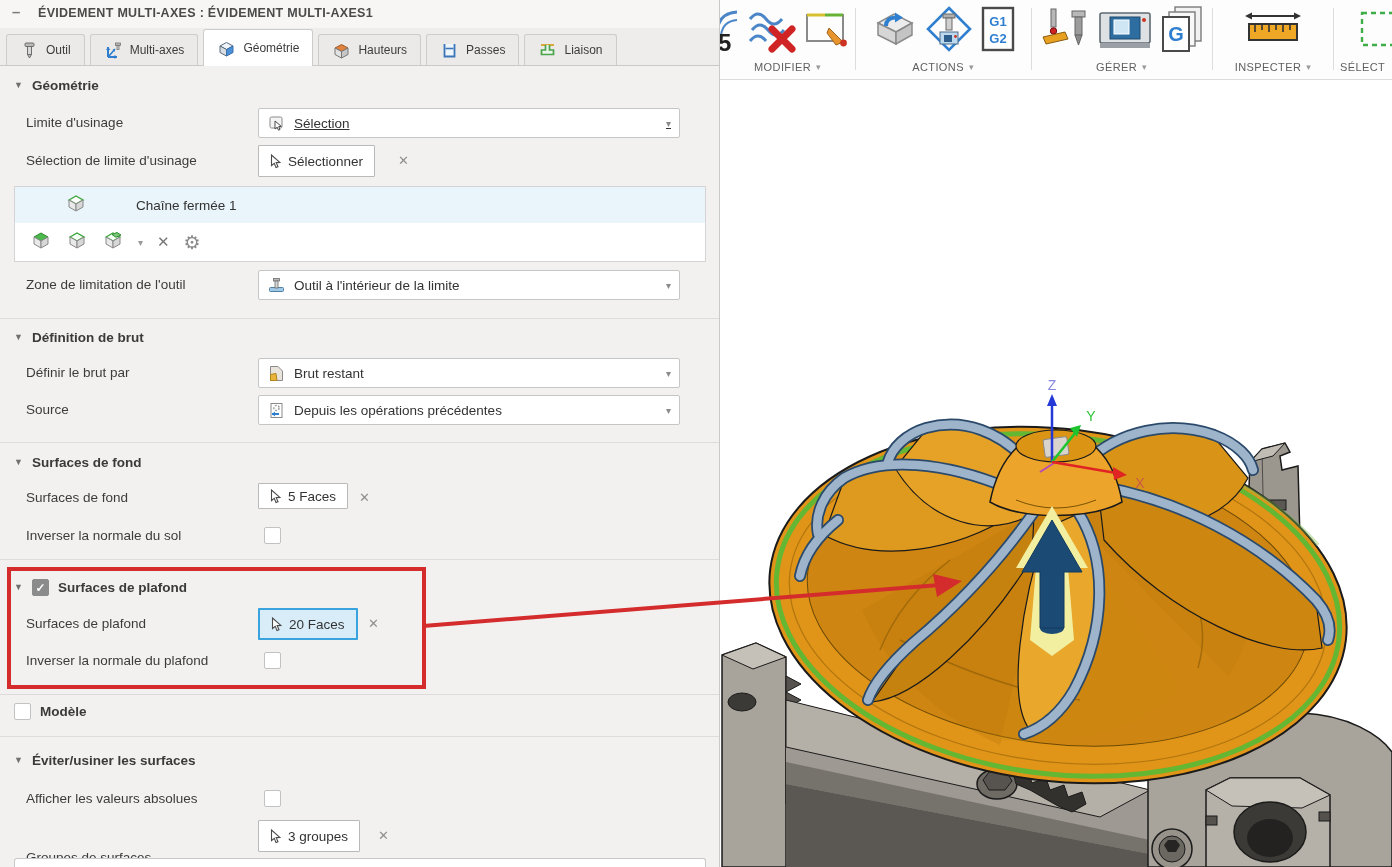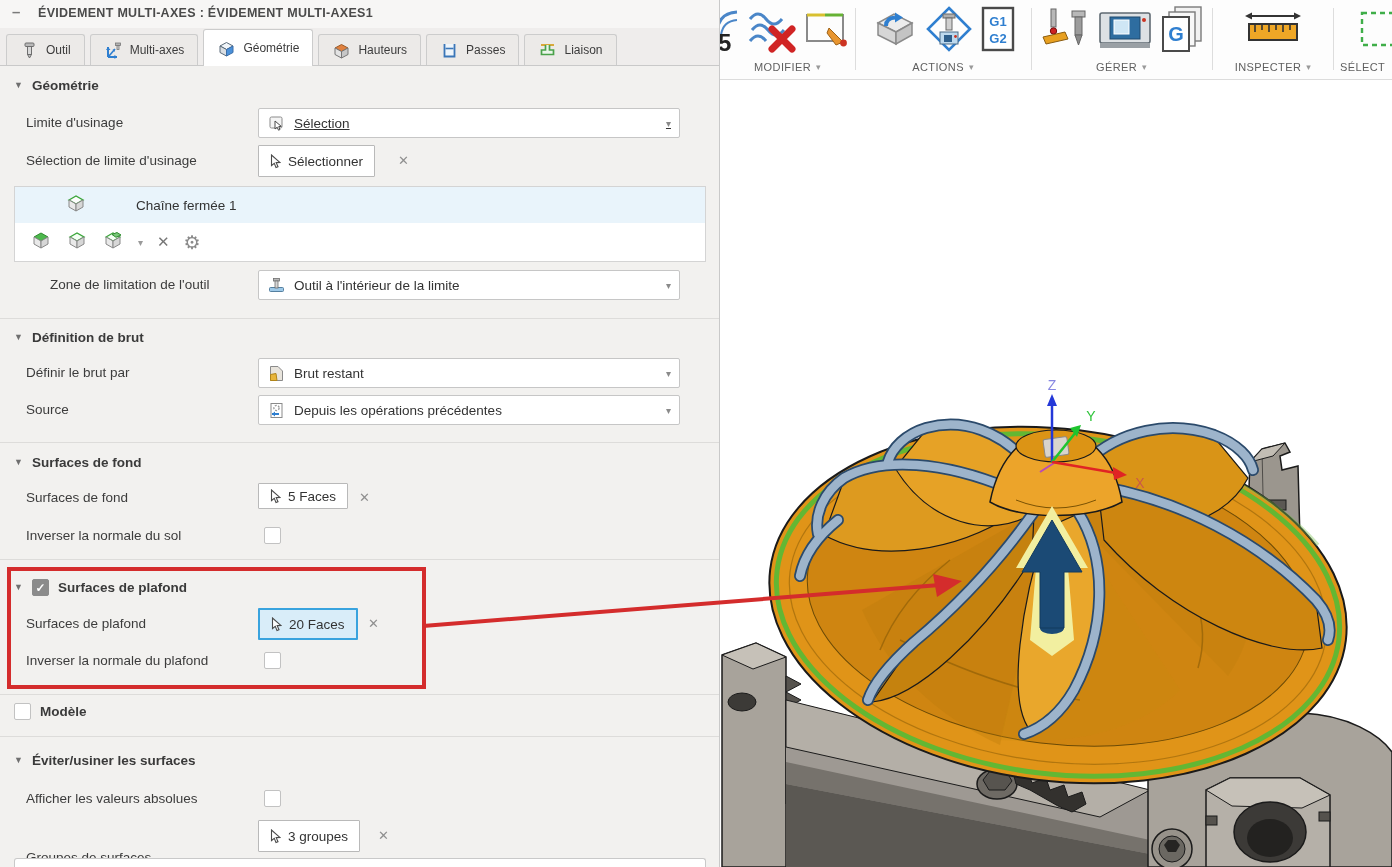--- a/index.html
+++ b/index.html
@@ -188,21 +188,21 @@
               <polygon points="4,8 4,15 11,19 11,12" fill="#e9e9e9" stroke="#888"></polygon>
               <polygon points="18,8 18,15 11,19 11,12" fill="#d7d7d7" stroke="#888"></polygon>
             </svg>
         </span>
         <span class="ct-caret">▾</span>
         <span class="ct-x">✕</span>
         <span class="ct-gear">⚙</span>
       </div>
     </div>
 
-    <div class="lbl" style="top:270px;line-height:30px;margin-left:24px;">Zone de limitation de l'outil</div>
+    <div class="lbl" style="top:270px;line-height:30px;">Zone de limitation de l'outil</div>
     <div class="dd" style="top:270px;">
       <span class="ticon">
         <svg viewBox="0 0 19 19">
             <rect x="2.5" y="11.5" width="14" height="4" rx="1" fill="#9ec9e8" stroke="#5580a0"></rect>
             <rect x="6.5" y="2.5" width="6" height="2.5" fill="#b8b8b8" stroke="#6e6e6e" stroke-width=".8"></rect>
             <rect x="8" y="5" width="3" height="7" fill="#d5d5d5" stroke="#6e6e6e" stroke-width=".8"></rect>
           </svg>
       </span>
       <span>Outil à l'intérieur de la limite</span>
       <span class="caret">▾</span>

